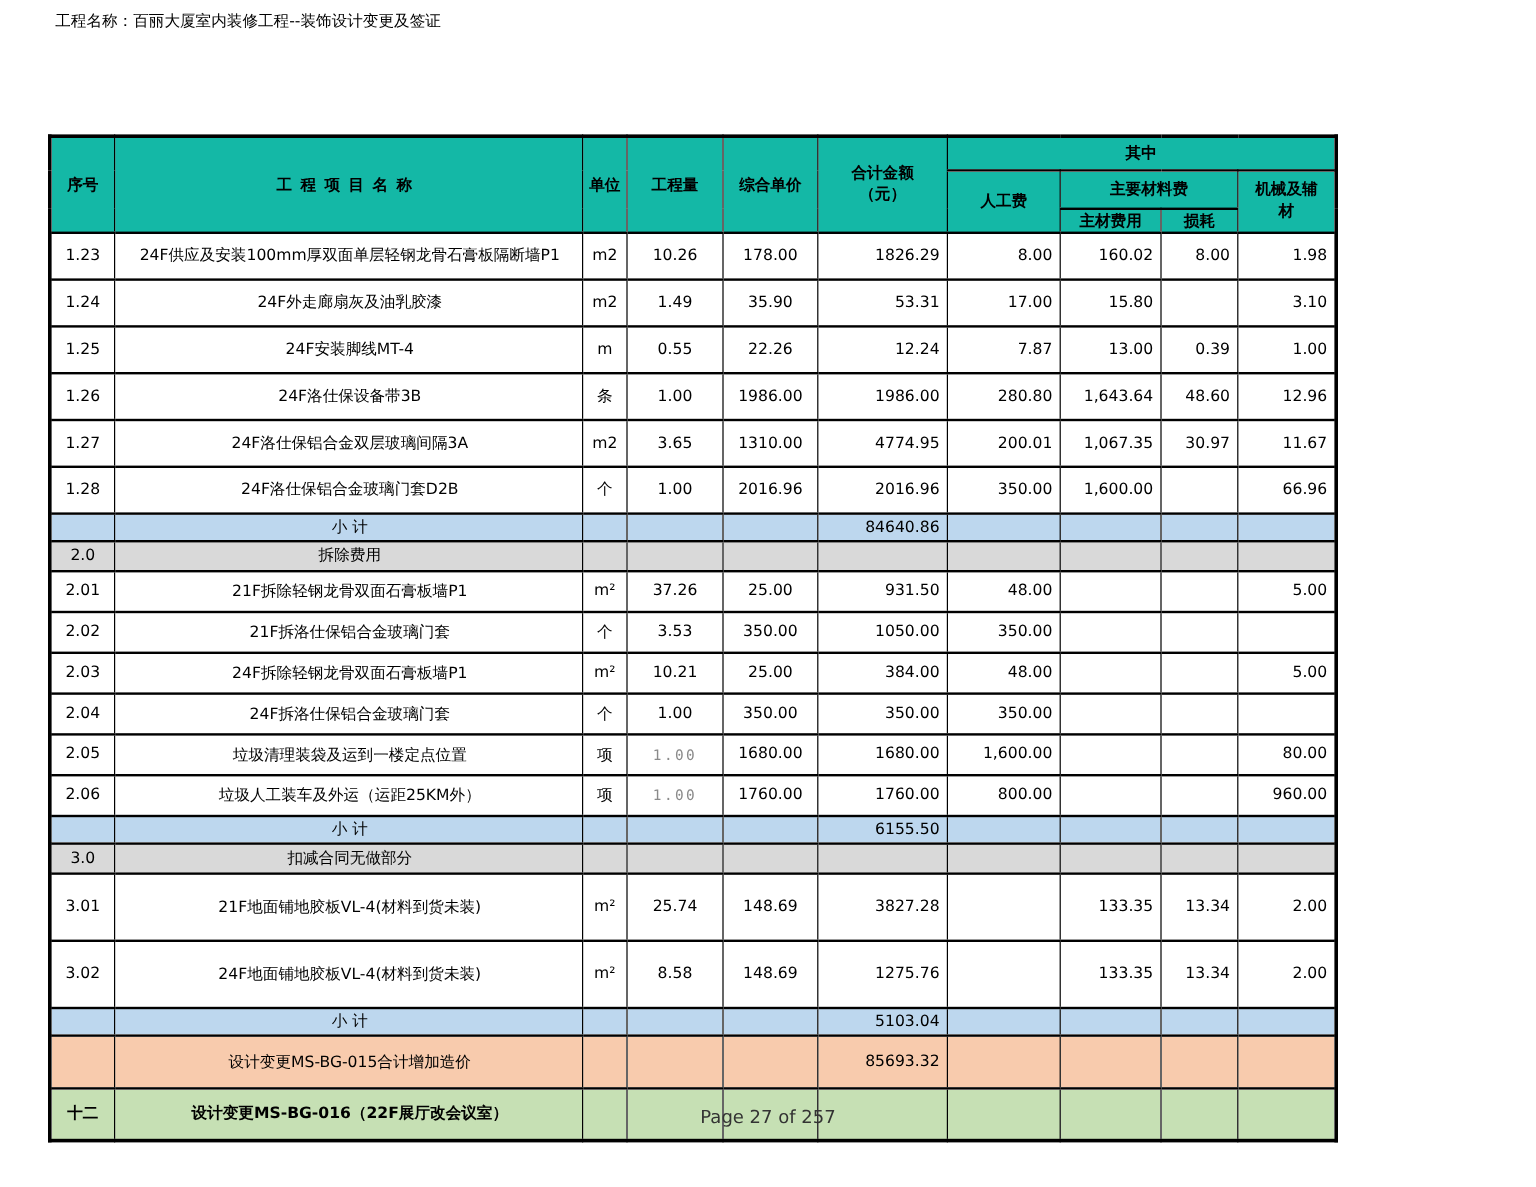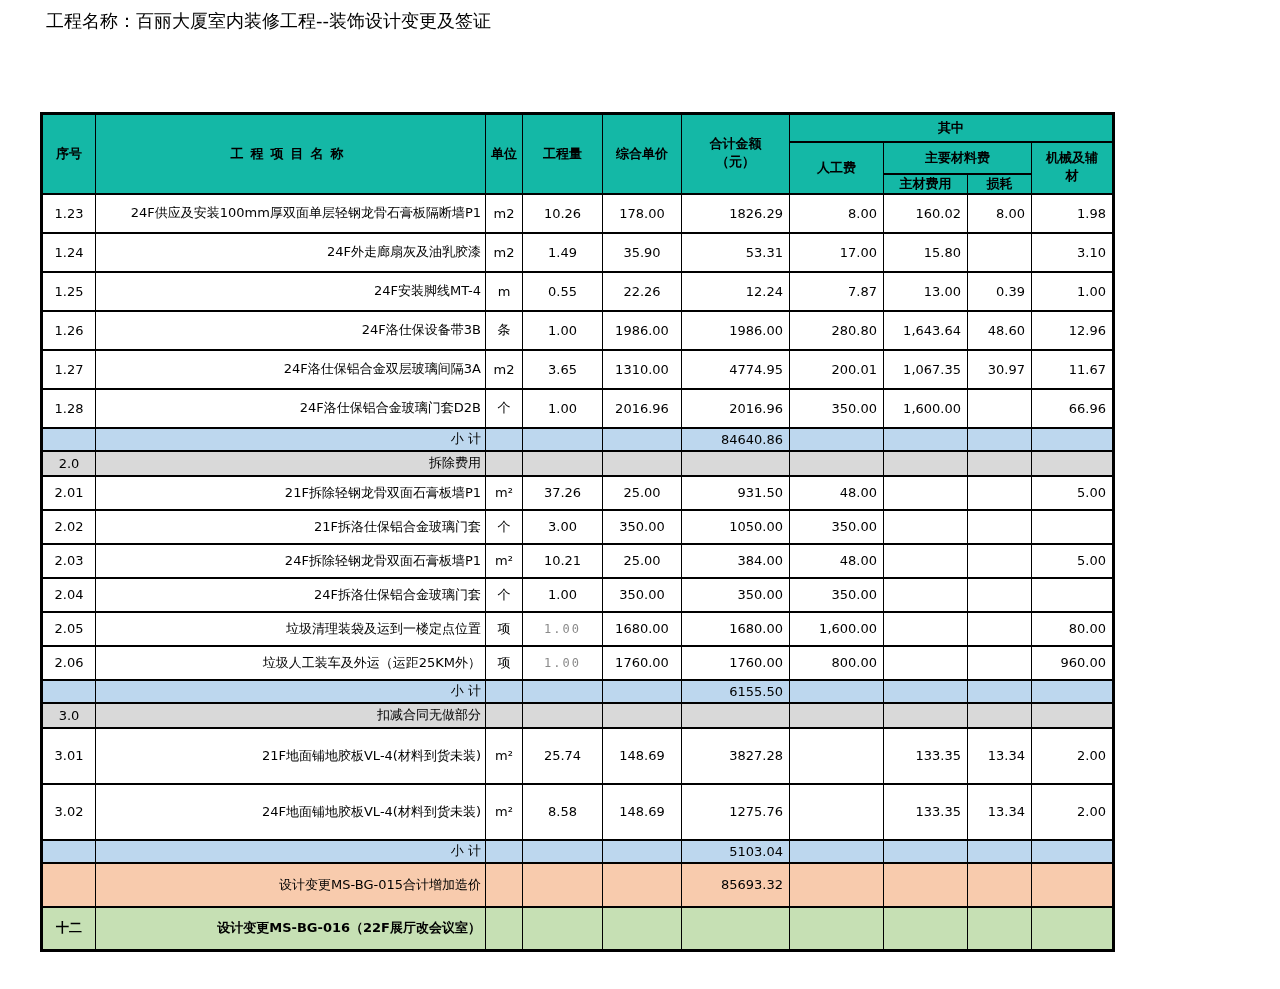--- a/index.html
+++ b/index.html
@@ -1,32 +1,32 @@
 <!DOCTYPE html>
 <html style="--subtotal-bg: #BDD7EE; --section-bg: #D9D9D9; --summary-bg: #F8CBAD; --change-bg: #C6E0B4;"><head>
 <meta charset="utf-8">
 <style>
   html,body{margin:0;padding:0;background:#fff;}
   .sheet{position:relative;width:1280px;height:989px;background:#fff;
          font-family:"DejaVu Sans","Liberation Sans",sans-serif;color:#000;overflow:hidden;}
   .title{padding-top:50px;text-align:center;font-size:22px;font-weight:bold;letter-spacing:9px;}
-  .subtitle{margin:9px 0 0 46px;font-size:18px;}
+  .subtitle{margin:9px 0 0 46px;font-size:13px;}
   table.settlement{position:absolute;left:40px;top:112px;width:1072px;
          border-collapse:collapse;table-layout:fixed;border:3px solid #000;}
   th,td{border:1px solid #000;border-top-width:2px;border-bottom-width:2px;
         font-size:13px;overflow:hidden;white-space:nowrap;padding:0 4px;box-sizing:border-box;}
   th{font-weight:bold;text-align:center;background:#14b8a6;font-family:Liberation Mono, monospace;}
   tr.hr1 th{height:28px;}
   tr.hr2 th{height:32px;}
   tr.hr3 th{height:16px;}
   .th-name{letter-spacing:7px;}
   .th-total{white-space:pre-line;line-height:1.35;}
   .th-machine{white-space:normal;line-height:1.35;padding:0 12px;}
   .c-no{text-align:center;}
-  .c-name{text-align:right;padding-left:6px;}
+  .c-name{text-align:center;padding-left:6px;}
   .c-unit,.c-qty,.c-price{text-align:center;}
   .c-total,.c-labor,.c-material,.c-loss,.c-machine{text-align:right;padding-right:6px;}
   tr.h1 td{height:39px;}
   tr.h2 td{height:34px;}
   tr.h3 td{height:56px;}
   tr.row-subtotal td{height:23px;background:var(--subtotal-bg);}
   tr.row-section td{height:25px;background:var(--section-bg);}
   tr.row-summary td{height:44px;background:var(--summary-bg);}
   tr.row-change td{height:44px;background:var(--change-bg);font-weight:bold;}
   td.muted{color:#8a8a8a;font-family:"DejaVu Sans Mono","Liberation Mono",monospace;
@@ -180,21 +180,21 @@
           <td class="c-total">931.50</td>
           <td class="c-labor">48.00</td>
           <td class="c-material"></td>
           <td class="c-loss"></td>
           <td class="c-machine">5.00</td>
         </tr>
         <tr class="row-item h2">
           <td class="c-no">2.02</td>
           <td class="c-name">21F拆洛仕保铝合金玻璃门套</td>
           <td class="c-unit">个</td>
-          <td class="c-qty">3.00</td>
+          <td class="c-qty">3.53</td>
           <td class="c-price">350.00</td>
           <td class="c-total">1050.00</td>
           <td class="c-labor">350.00</td>
           <td class="c-material"></td>
           <td class="c-loss"></td>
           <td class="c-machine"></td>
         </tr>
         <tr class="row-item h2">
           <td class="c-no">2.03</td>
           <td class="c-name">24F拆除轻钢龙骨双面石膏板墙P1</td>
@@ -323,13 +323,14 @@
           <td class="c-price"></td>
           <td class="c-total"></td>
           <td class="c-labor"></td>
           <td class="c-material"></td>
           <td class="c-loss"></td>
           <td class="c-machine"></td>
         </tr>
       </tbody>
   </table>
 
+  <div class="footer">Page 27 of 257</div>
 </div>
 
 </body></html>

